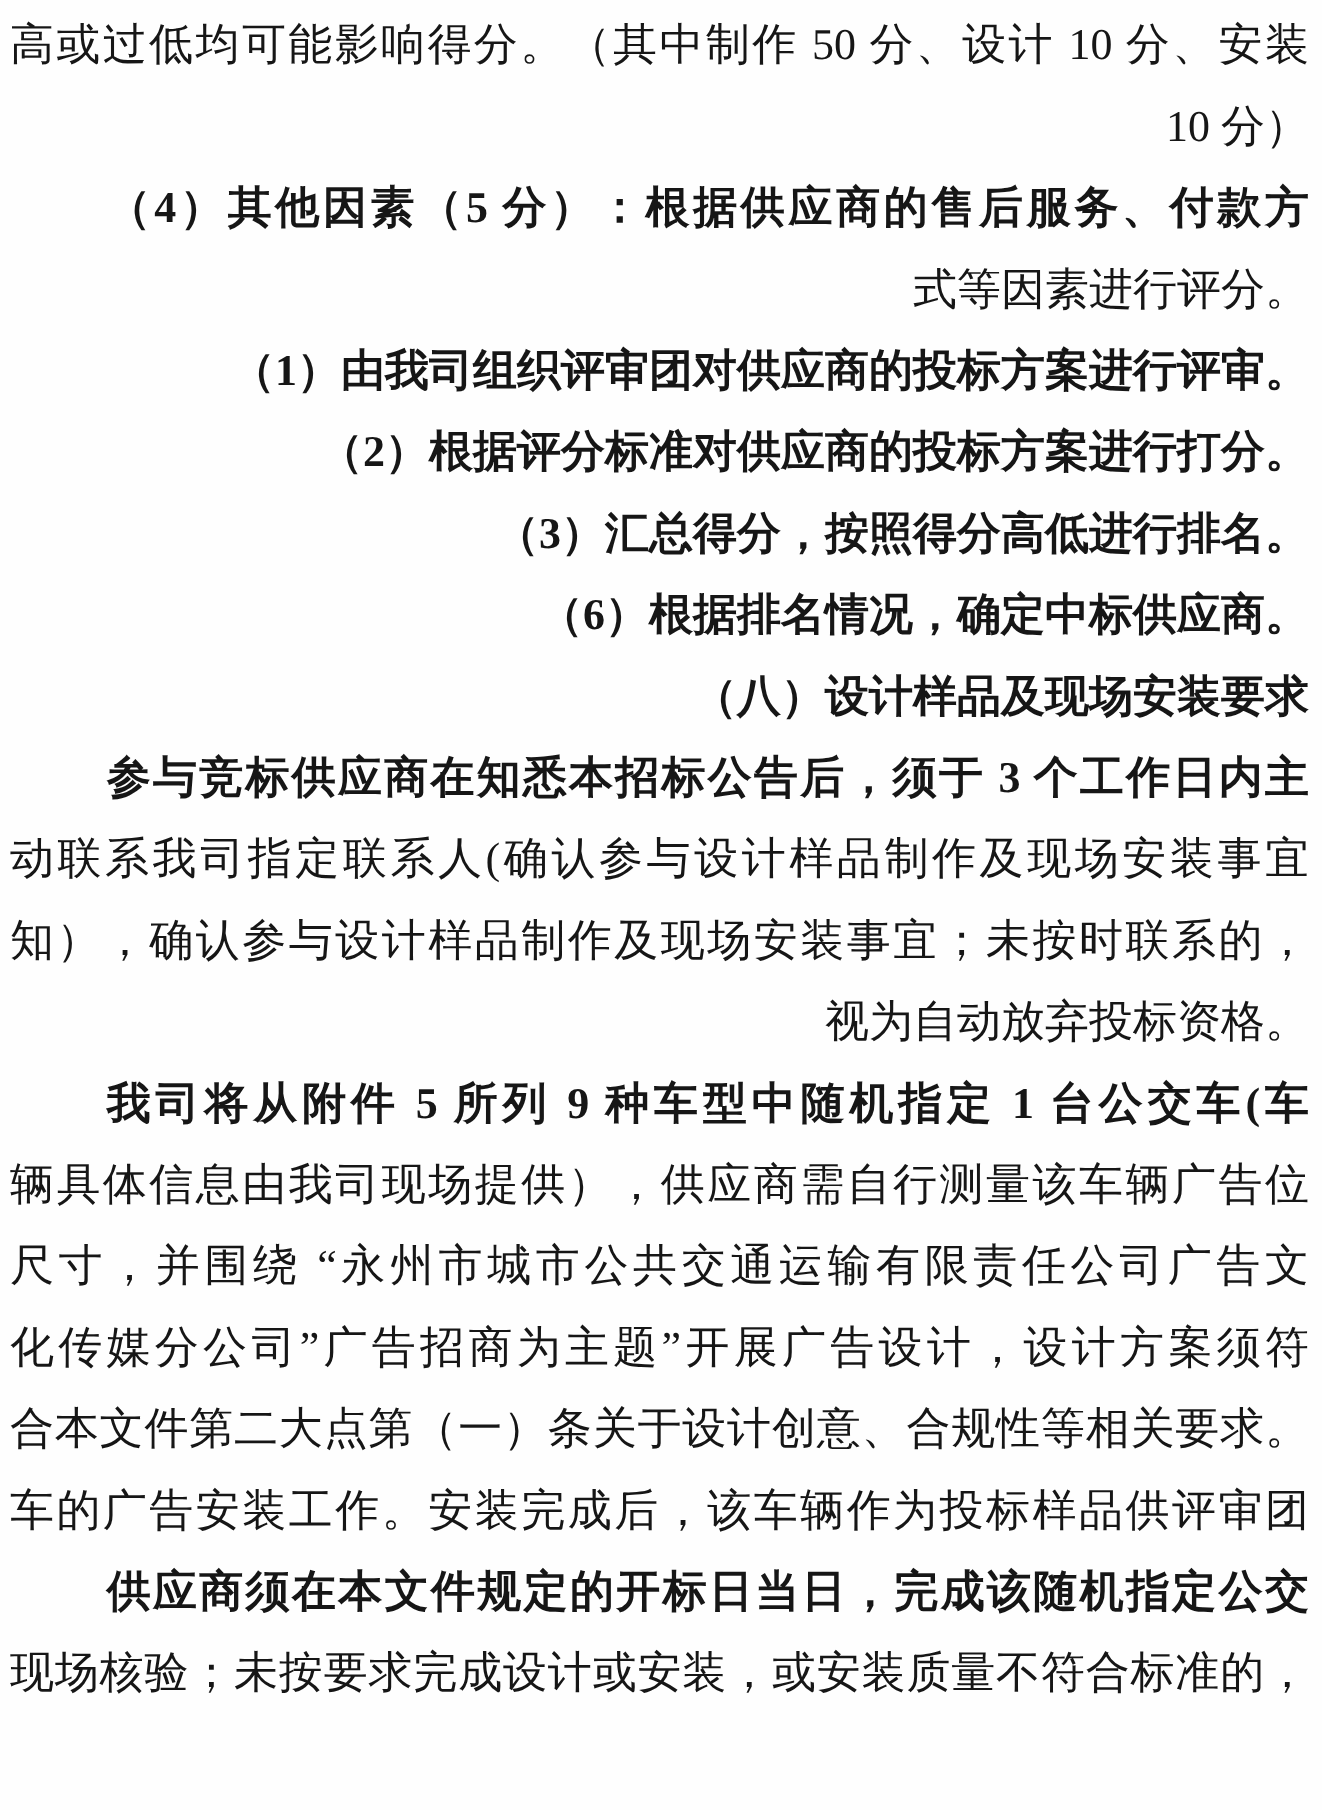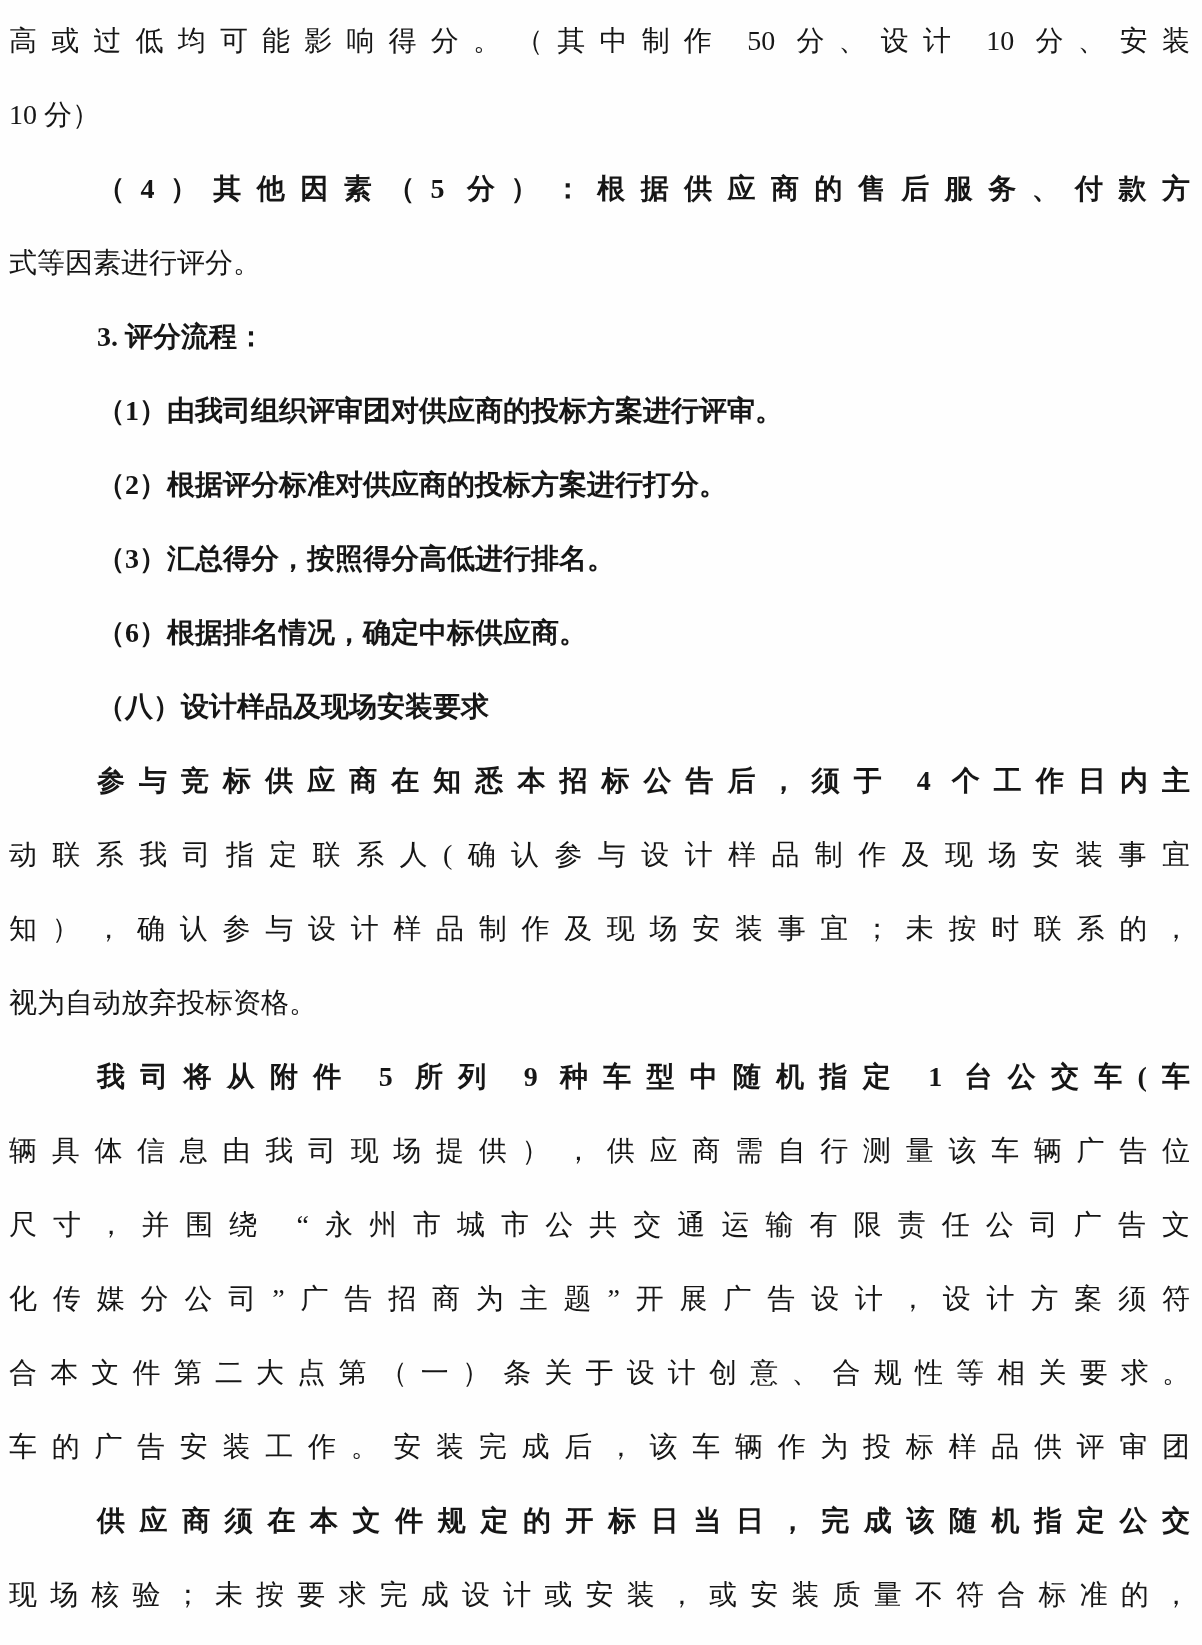--- a/index.html
+++ b/index.html
@@ -8,29 +8,29 @@
     background: #ffffff;
   }
   .page {
     position: relative;
     width: 1202px;
     height: 1645px;
     box-sizing: border-box;
     background: #fefefe;
     color: #161616;
     font-family: "Liberation Serif", "DejaVu Serif", serif;
-    font-size: 28px;
+    font-size: 40px;
     padding: 4px 12px 0 9px;
     overflow: hidden;
   }
   .line {
     height: 74px;
     line-height: 74px;
     overflow: hidden;
-    text-align: left;
+    text-align: right;
   }
   .line.fill {
     text-align: justify;
     text-align-last: justify;
     text-justify: inter-character;
   }
   .line.indent {
     text-indent: 88px;
     font-weight: bold;
   }
@@ -40,27 +40,26 @@
 </style>
 </head>
 <body>
 
 <div class="page">
   <div id="lines">
       <div class="line fill">高或过低均可能影响得分。（其中制作 50 分、设计 10 分、安装</div>
       <div class="line">10 分）</div>
       <div class="line indent fill">（4）其他因素（5 分）：根据供应商的售后服务、付款方</div>
       <div class="line">式等因素进行评分。</div>
-      <div class="line indent">3. 评分流程：</div>
       <div class="line indent">（1）由我司组织评审团对供应商的投标方案进行评审。</div>
       <div class="line indent">（2）根据评分标准对供应商的投标方案进行打分。</div>
       <div class="line indent">（3）汇总得分，按照得分高低进行排名。</div>
       <div class="line indent">（6）根据排名情况，确定中标供应商。</div>
       <div class="line indent bold">（八）设计样品及现场安装要求</div>
-      <div class="line indent fill">参与竞标供应商在知悉本招标公告后，须于 4 个工作日内主</div>
+      <div class="line indent fill">参与竞标供应商在知悉本招标公告后，须于 3 个工作日内主</div>
       <div class="line fill">动联系我司指定联系人(确认参与设计样品制作及现场安装事宜</div>
       <div class="line fill">知），确认参与设计样品制作及现场安装事宜；未按时联系的，</div>
       <div class="line">视为自动放弃投标资格。</div>
       <div class="line indent fill">我司将从附件 5 所列 9 种车型中随机指定 1 台公交车(车</div>
       <div class="line fill">辆具体信息由我司现场提供），供应商需自行测量该车辆广告位</div>
       <div class="line fill">尺寸，并围绕  “永州市城市公共交通运输有限责任公司广告文</div>
       <div class="line fill">化传媒分公司”广告招商为主题”开展广告设计，设计方案须符</div>
       <div class="line fill">合本文件第二大点第（一）条关于设计创意、合规性等相关要求。</div>
       <div class="line fill">车的广告安装工作。安装完成后，该车辆作为投标样品供评审团</div>
       <div class="line indent fill">供应商须在本文件规定的开标日当日，完成该随机指定公交</div>

